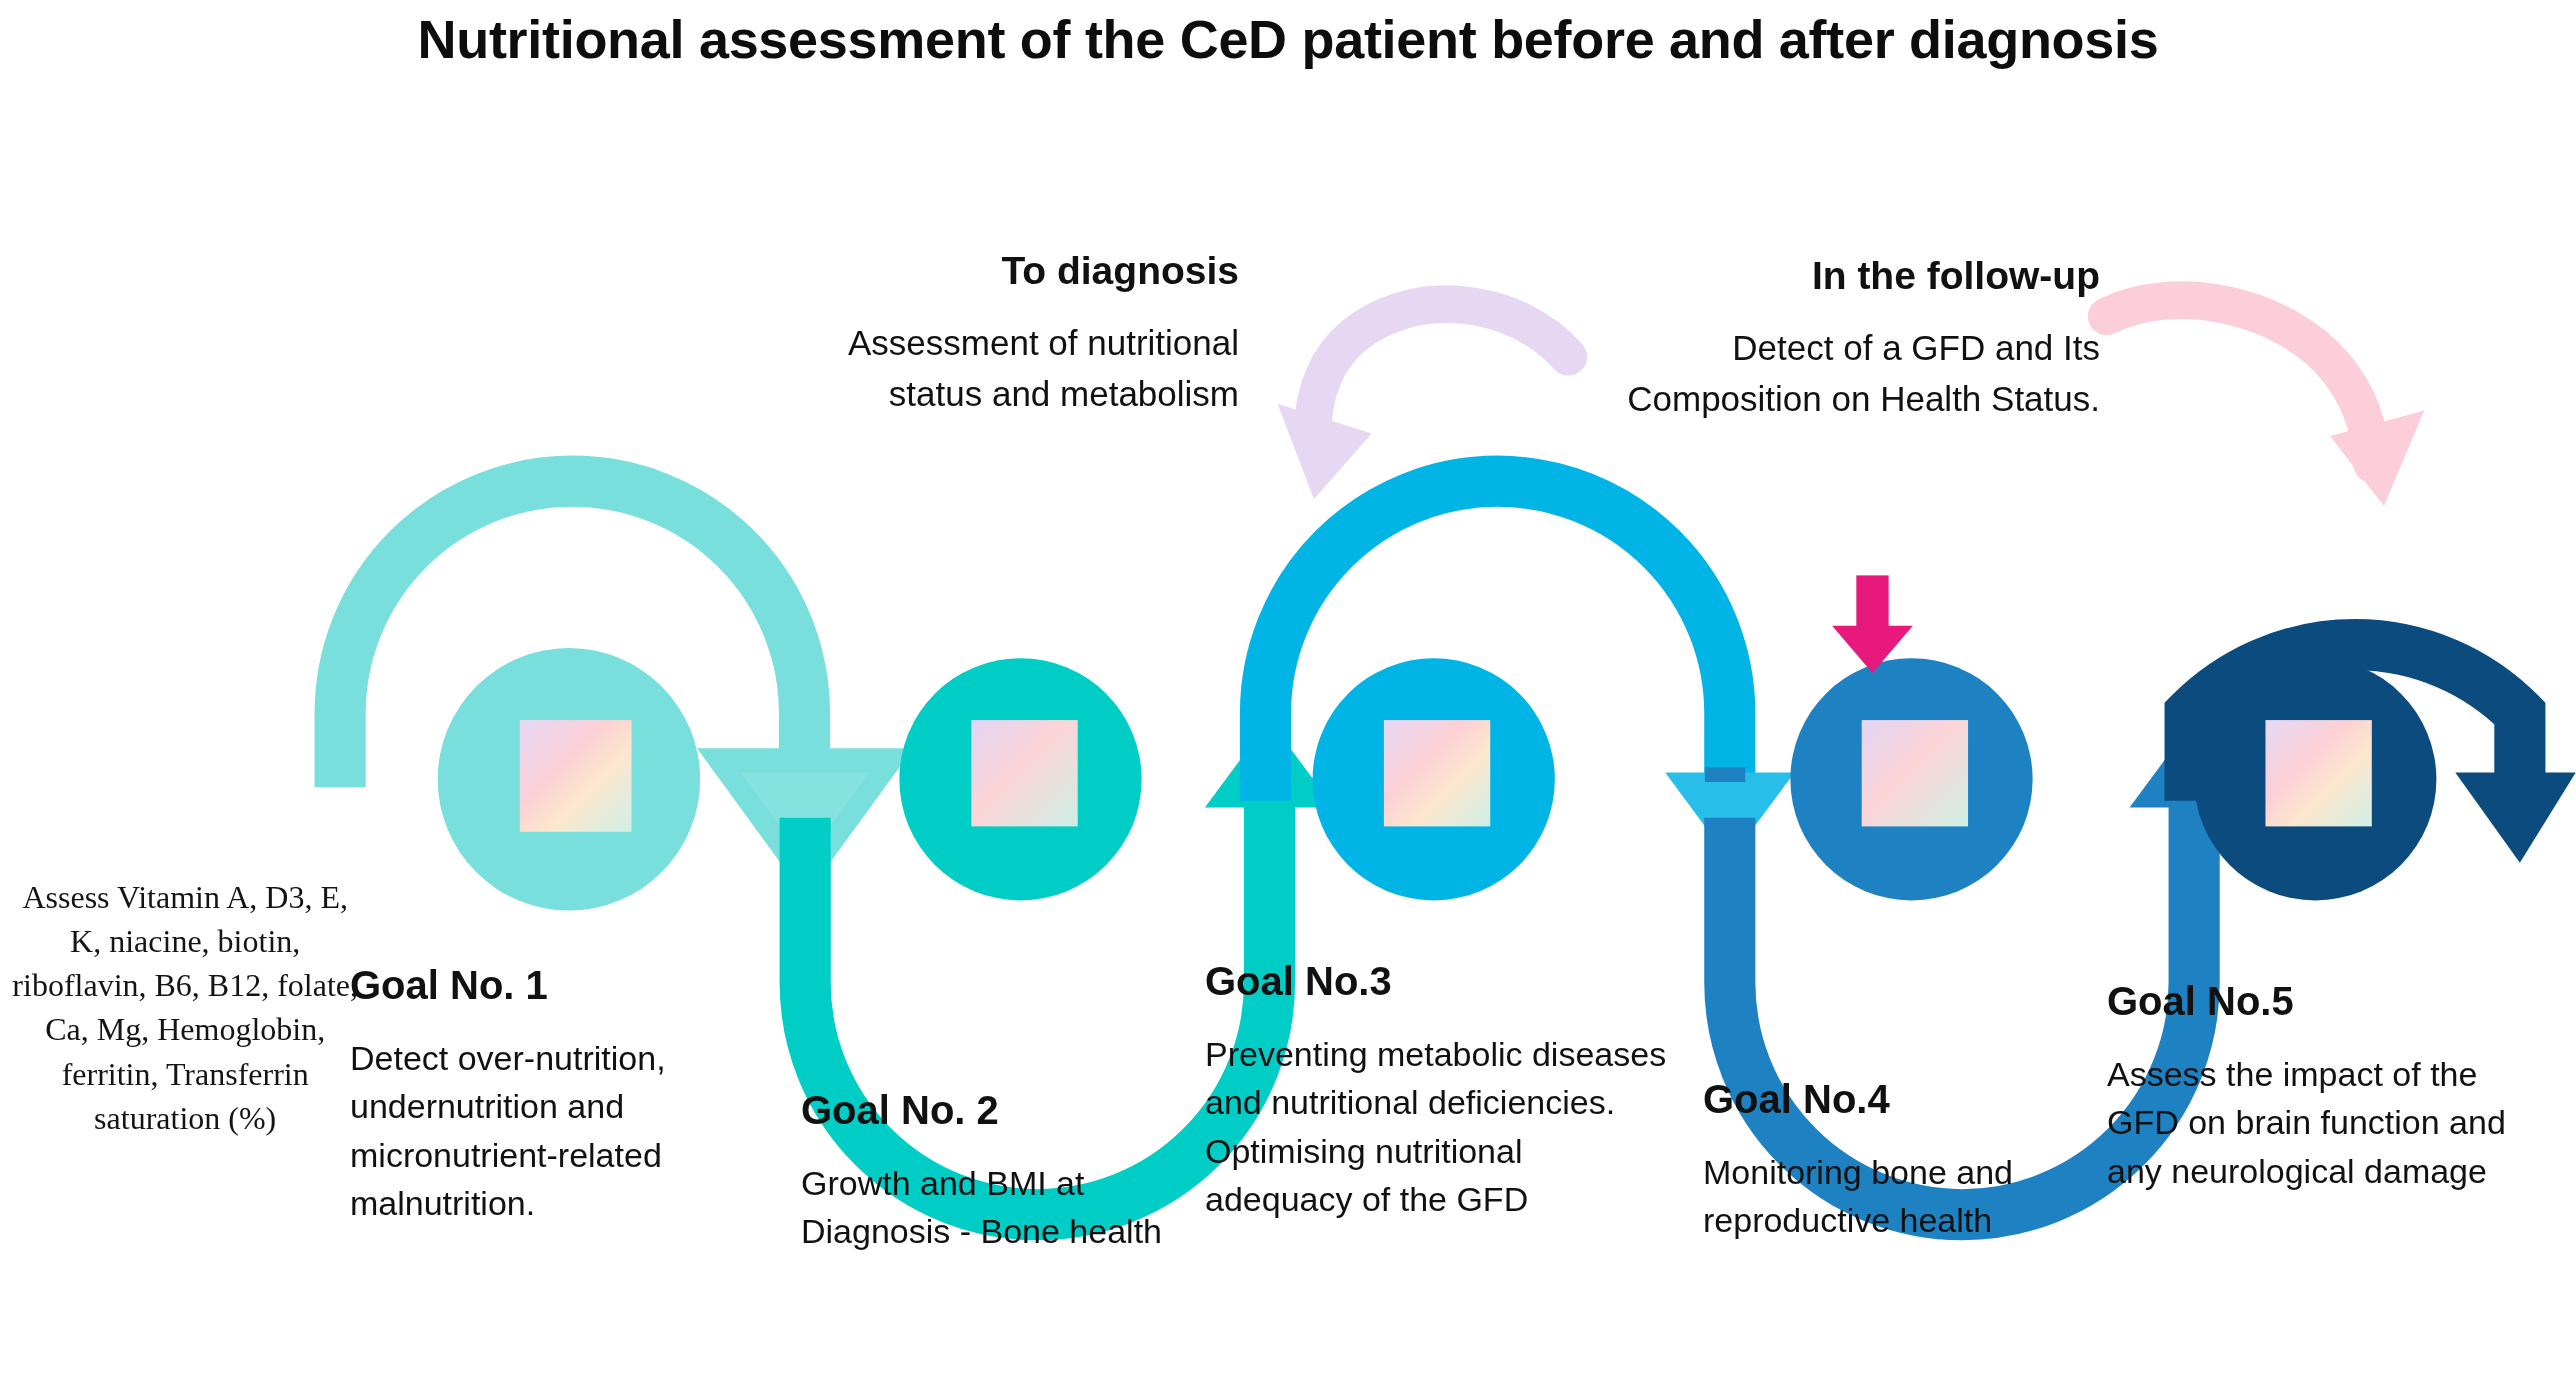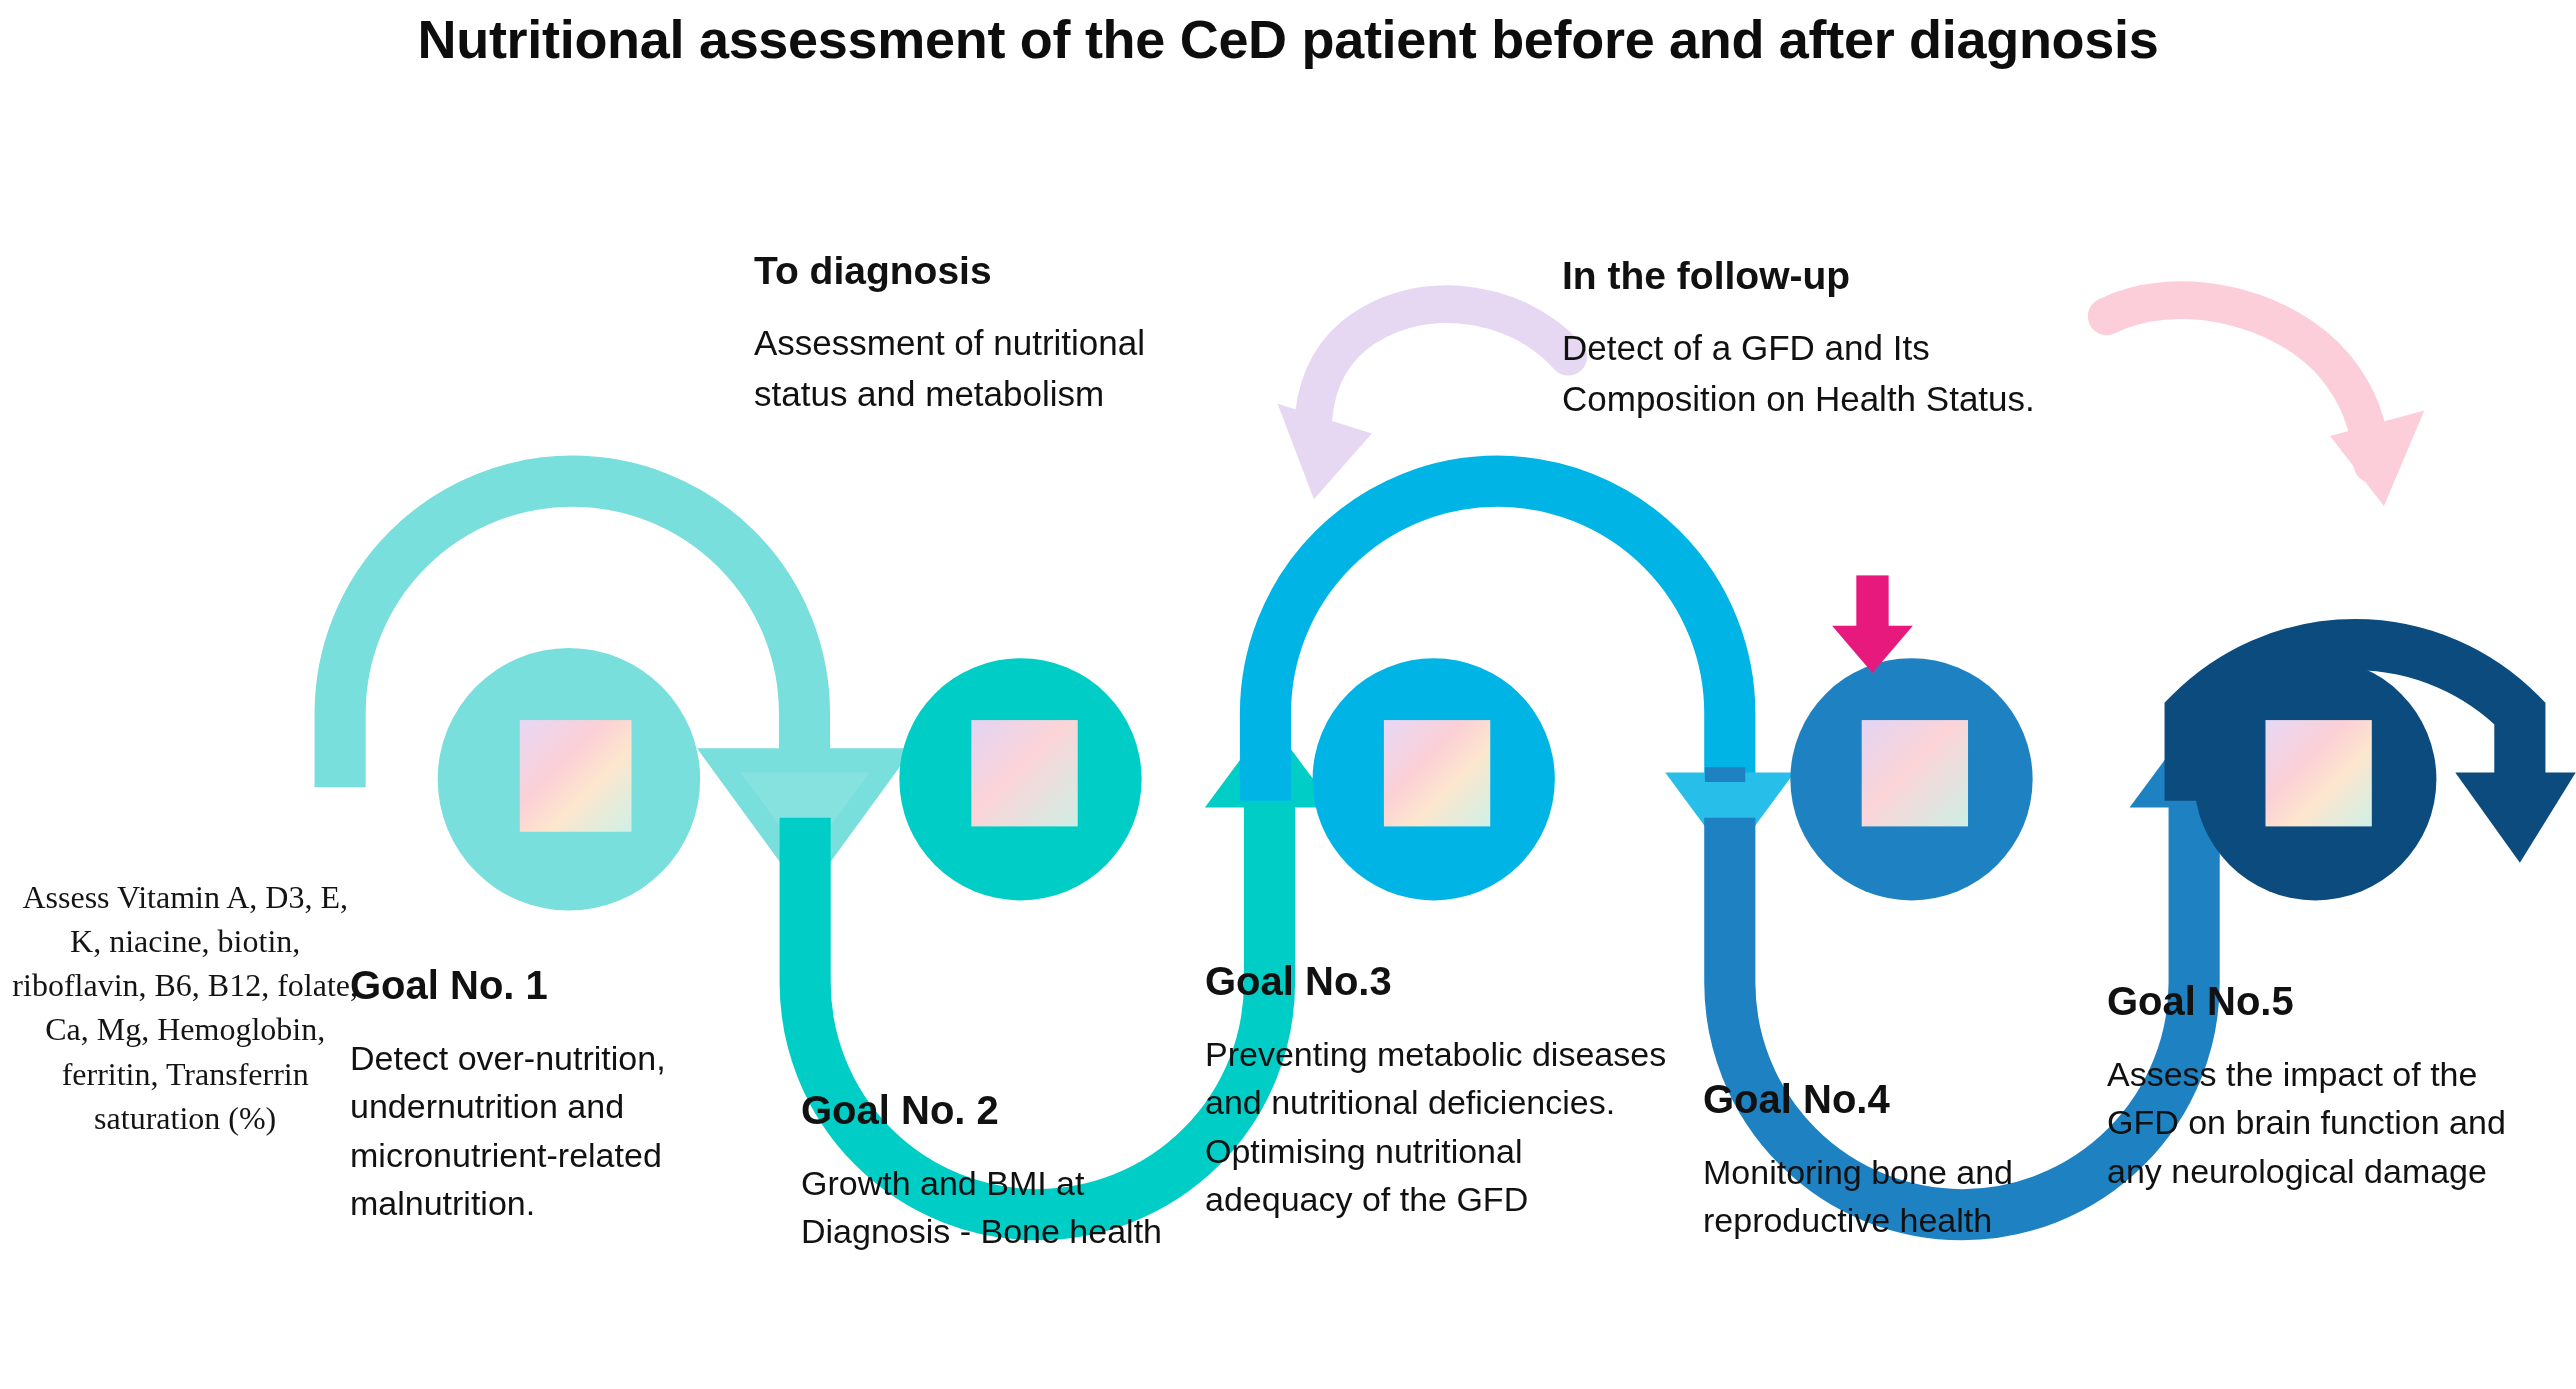--- a/index.html
+++ b/index.html
@@ -26,21 +26,21 @@
     font-size: 54px;
     font-weight: bold;
     letter-spacing: -0.3px;
     color: #0d0d0d;
     font-family: "Liberation Sans", sans-serif;
   }
 
   
   .phase-block {
     position: absolute;
-    text-align: left;
+    text-align: right;
   }
   .phase-title {
     font-size: 39px;
     font-weight: bold;
     color: #111111;
     line-height: 1.15;
     margin-bottom: 24px;
   }
   .phase-desc {
     font-size: 35px;

